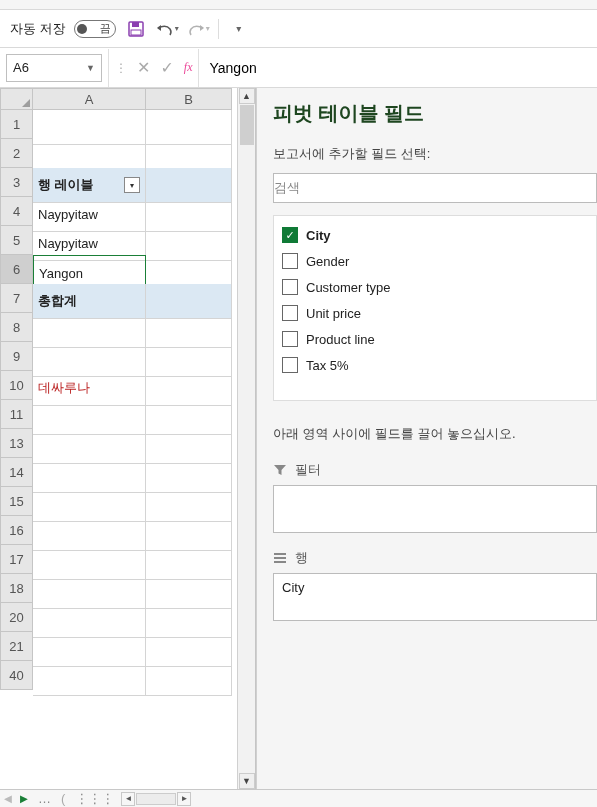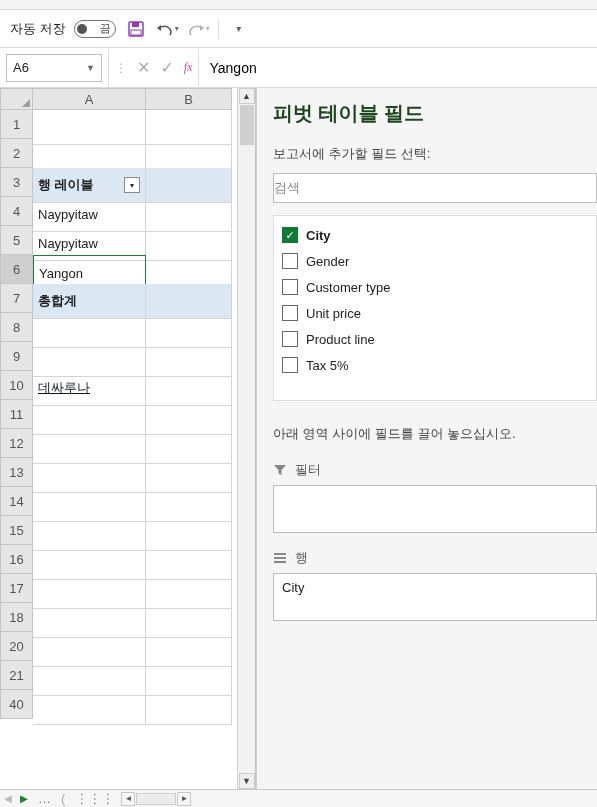--- a/index.html
+++ b/index.html
@@ -45,21 +45,21 @@
     .active-row .rowh { background:#cfcfcf; }
     .sel { border:1px solid #1a7f37; }
     .vs { width:18px; background:#f2f2f2; border-left:1px solid #d0d0d0; display:flex; flex-direction:column; align-items:center; justify-content:space-between; }
     .vs .arr { width:16px; height:16px; display:flex; align-items:center; justify-content:center; font-size:9px; color:#444; background:#efefef; border:1px solid #ccc; }
     .vs .track { flex:1; width:16px; }
     .vs .thumb { width:14px; height:40px; background:#cfcfcf; margin:1px auto; }
 
     .grid-right { display:flex; }
     .gridcols { display:flex; flex-direction:column; }
     .filter-caret { width:16px; height:16px; border:1px solid #888; margin-left:auto; display:flex; align-items:center; justify-content:center; font-size:8px; color:#333; background:#fff; }
-    .link-cell { text-decoration: underline; color:#0f172a; }
+    .link-cell { color:#b91c1c; }
 
     
     .pane { flex:1; background:#f5f5f5; border-left:1px solid #d0d0d0; padding: 12px 0 0 16px; display:flex; flex-direction:column; }
     .pane h1 { font-size:20px; color:#1e4620; font-weight:600; margin-bottom:18px; }
     .pane .sub { font-size:13px; color:#444; margin-bottom:10px; }
     .search-box { border:1px solid #bbb; background:#fff; height:30px; padding:0 0; color:#888; display:flex; align-items:center; margin-right:0; }
     .fields { margin-top:12px; border:1px solid #ddd; background:#fff; padding:6px 0 6px 6px; height:186px; overflow:hidden; }
     .field { display:flex; align-items:center; gap:8px; height:26px; padding:0 2px; }
     .cb { width:16px; height:16px; border:1px solid #666; display:flex; align-items:center; justify-content:center; background:#fff; }
     .cb.checked { background:#0f7a36; border-color:#0f7a36; color:#fff; font-size:11px; }
@@ -214,27 +214,20 @@
               <div class="cell cellB"></div>
             </div>
             <div class="row">
               <div class="rowh">11</div>
               <div class="cell cellA">
                 <span></span>
               </div>
               <div class="cell cellB"></div>
             </div>
             <div class="row">
-              <div class="rowh">12</div>
-              <div class="cell cellA">
-                <span></span>
-              </div>
-              <div class="cell cellB"></div>
-            </div>
-            <div class="row">
               <div class="rowh">13</div>
               <div class="cell cellA">
                 <span></span>
               </div>
               <div class="cell cellB"></div>
             </div>
             <div class="row">
               <div class="rowh">14</div>
               <div class="cell cellA">
                 <span></span>

